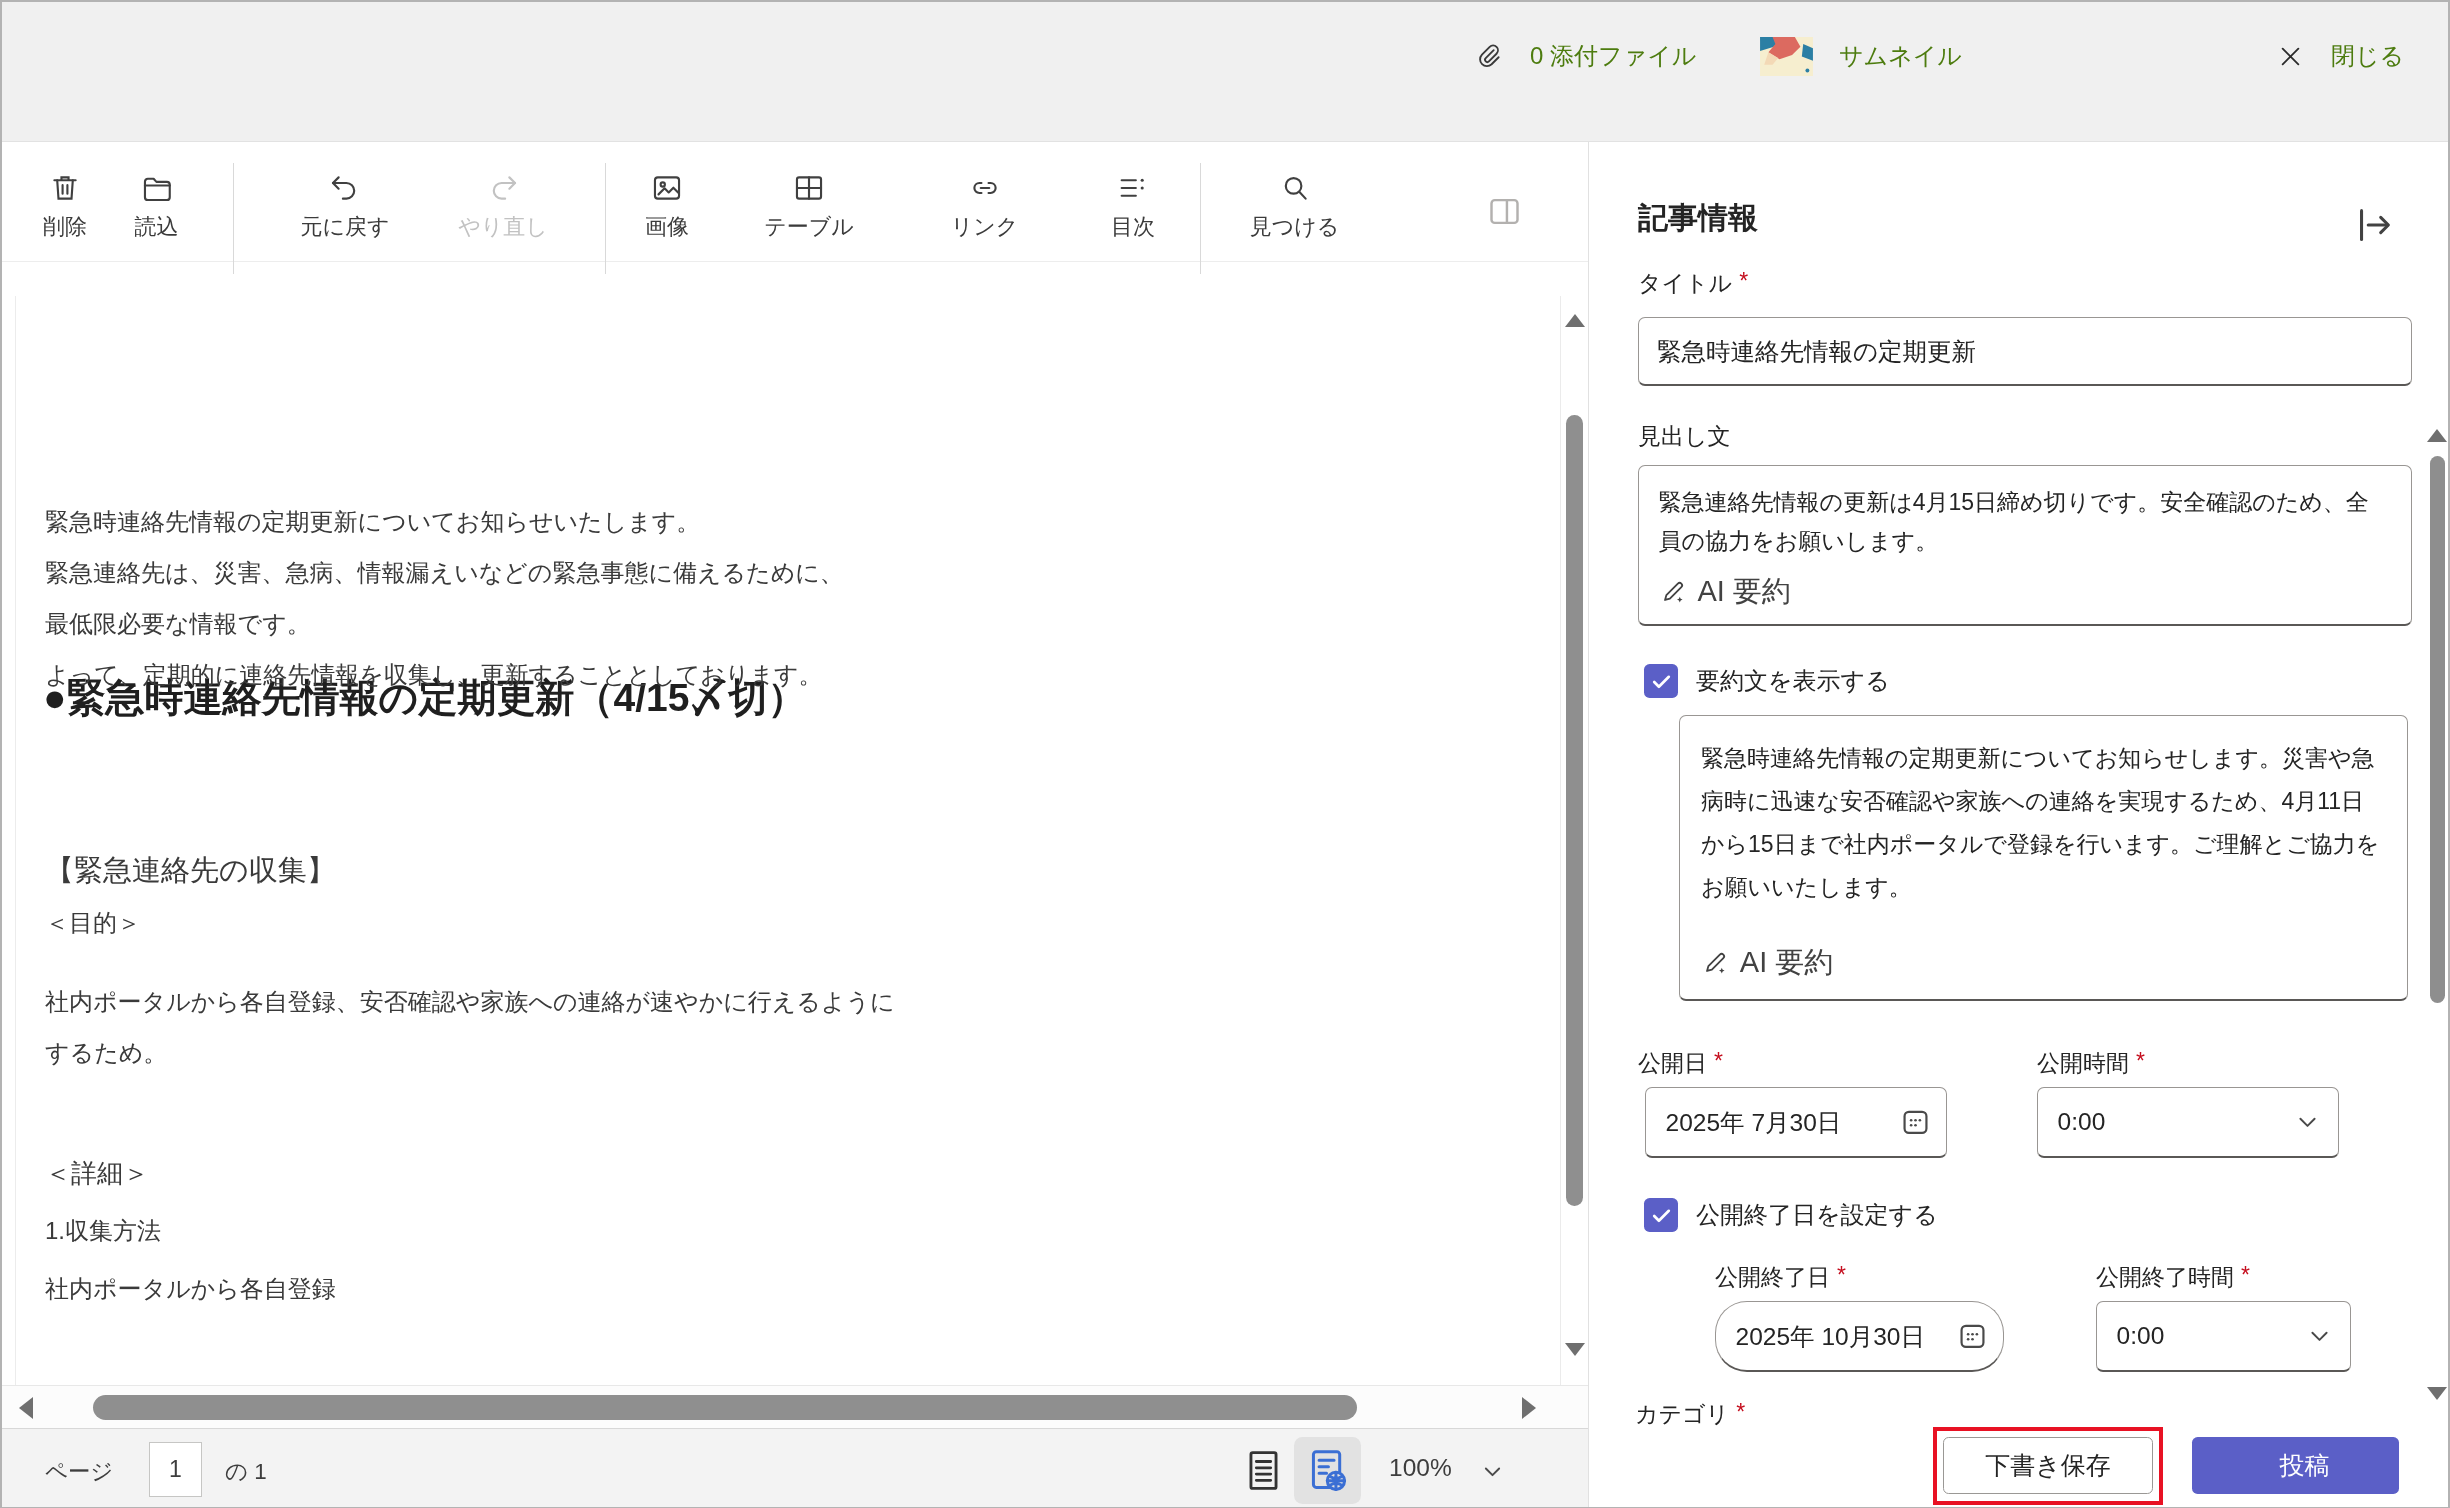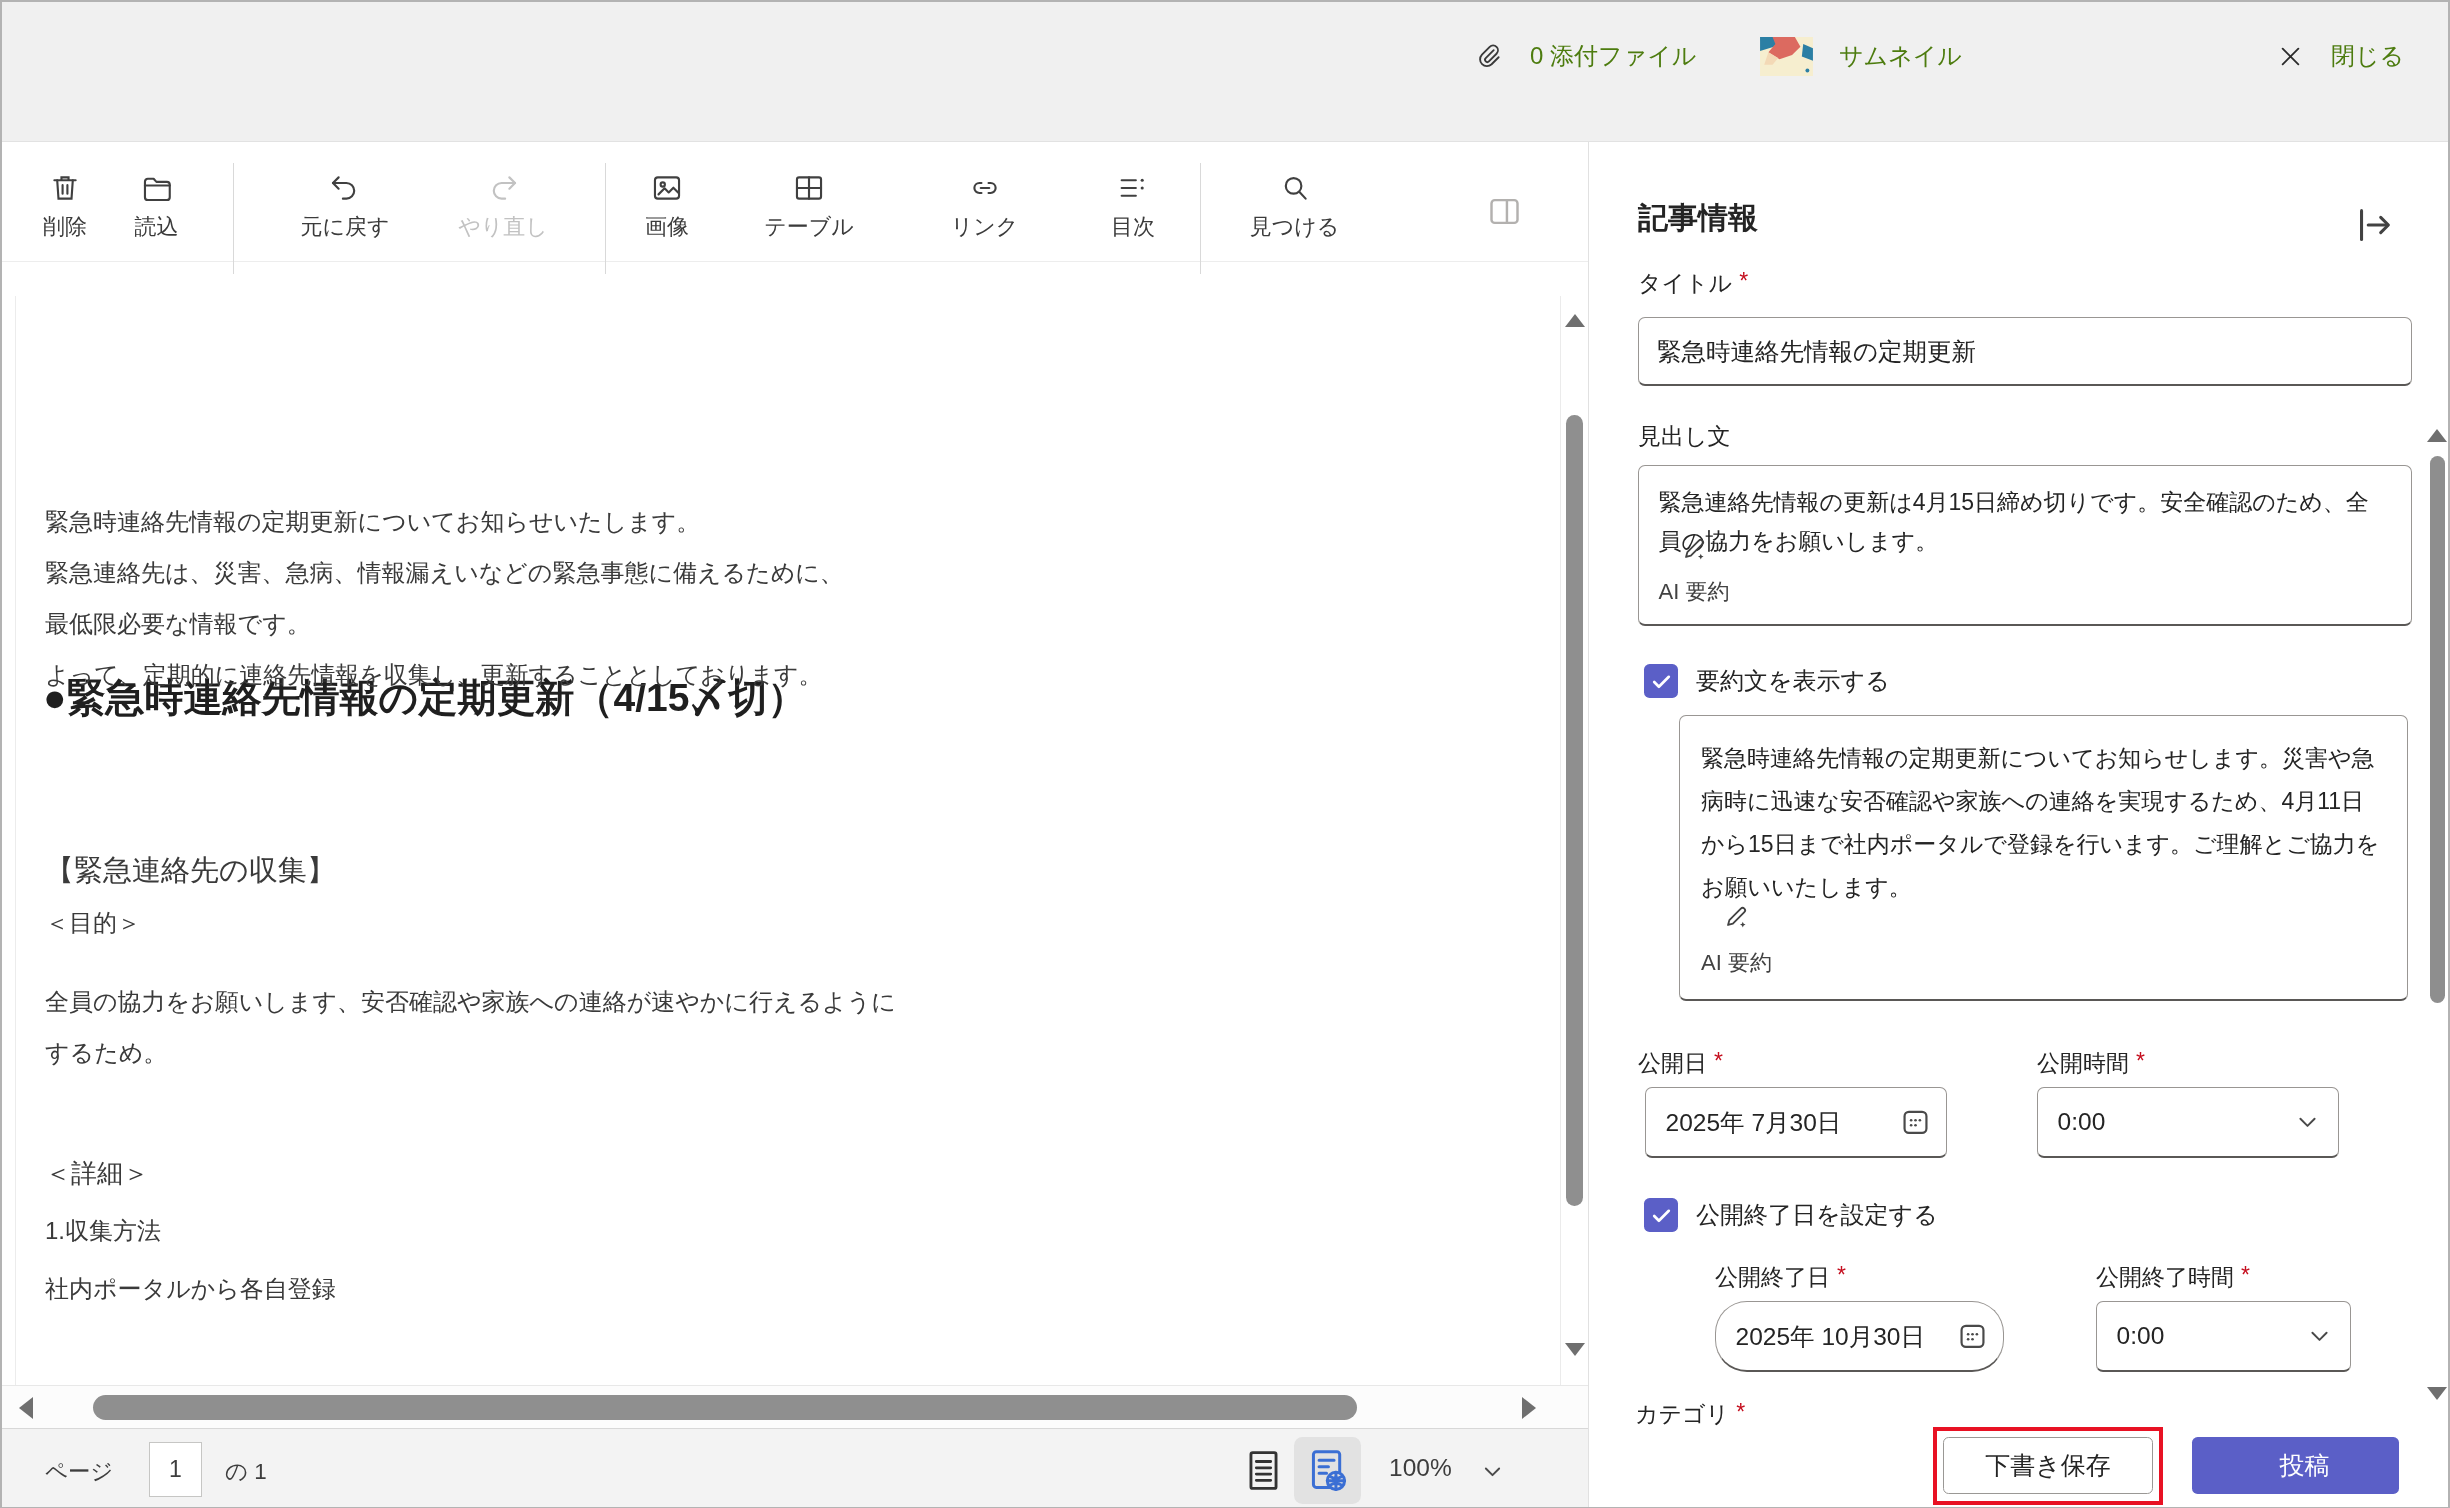--- a/index.html
+++ b/index.html
@@ -58,21 +58,21 @@
   .inputbox {
     position:absolute; background:#fff; border:1.4px solid #999693; border-bottom:2.1px solid #5a5856;
     border-radius:7px; display:flex; align-items:center; font-size:24.5px; color:#242424;
   }
   .inputbox input { border:none; outline:none; width:100%; font-size:24.5px; color:#242424; font-family:inherit; background:transparent; padding-left:18px; }
   .bigbox {
     position:absolute; background:#fff; border:1.4px solid #999693; border-bottom:2.1px solid #5a5856;
     border-radius:7px; font-size:23px; color:#242424; line-height:39px;
   }
   .bigbox .bb-text { padding:17px 19.6px 0 19.6px; }
-  .ai-btn { position:absolute; left:19.6px; bottom:12.6px; display:flex; align-items:center; gap:9.8px; font-size:22px; color:#424242; cursor:default;flex-direction:column; }
+  .ai-btn { position:absolute; left:19.6px; bottom:12.6px; display:flex; align-items:center; gap:9.8px; font-size:29px; color:#424242; cursor:default; }
   .chk-row { position:absolute; display:flex; align-items:center; gap:18px; }
   .chk { width:34px; height:34px; background:#5b5fc7; border-radius:5.6px; display:flex; align-items:center; justify-content:center; }
   .chk-label { font-size:24px; color:#242424; white-space:nowrap; }
   .sel-chevron { position:absolute; right:15.4px; top:50%; transform:translateY(-50%); }
   .cal-ic { position:absolute; right:12.6px; top:50%; transform:translateY(-50%); }
   .bottombar { position:absolute; left:0; top:1285px; width:864px; height:83px; background:#fff; z-index:6; }
   .redbox { position:absolute; left:344px; top:0px; width:230px; height:78px; border:4.2px solid #e81123; }
   .btn-save {
     position:absolute; left:354px; top:9.8px; width:210px; height:57px; background:#fff;
     border:1.4px solid #9a9895; border-radius:5.6px; font-size:25px; color:#242424;
@@ -223,21 +223,21 @@
 
   <div style="position:absolute; left:0; top:294px; width:1558px; height:1089px; background:#fff;">
     <div class="doc-left-line" style="left:12.6px; top:0; height:1089px;"></div>
     <div class="doc-heading">●緊急時連絡先情報の定期更新（4/15〆切）</div>
     <div class="doc-line" style="top:210px;">緊急時連絡先情報の定期更新についてお知らせいたします。</div>
     <div class="doc-line" style="top:261px;">緊急連絡先は、災害、急病、情報漏えいなどの緊急事態に備えるために、</div>
     <div class="doc-line" style="top:312px;">最低限必要な情報です。</div>
     <div class="doc-line" style="top:363px;">よって、定期的に連絡先情報を収集し、更新することとしております。</div>
     <div class="doc-line" style="top:555px; font-size:29px;">【緊急連絡先の収集】</div>
     <div class="doc-line" style="top:611px; font-size:24px;">＜目的＞</div>
-    <div class="doc-line" style="top:690px;">全員の協力をお願いします、安否確認や家族への連絡が速やかに行えるように</div>
+    <div class="doc-line" style="top:690px;">社内ポータルから各自登録、安否確認や家族への連絡が速やかに行えるように</div>
     <div class="doc-line" style="top:741px;">するため。</div>
     <div class="doc-line" style="top:860px; font-size:26px;">＜詳細＞</div>
     <div class="doc-line" style="top:919px;">1.収集方法</div>
     <div class="doc-line" style="top:977px;">社内ポータルから各自登録</div>
   </div>
 
   <div class="vscroll">
     <div class="tri-up" style="position:absolute; left:3.5px; top:18px;"></div>
     <div class="vthumb"></div>
     <div class="tri-down" style="position:absolute; left:3.5px; top:1047px;"></div>

